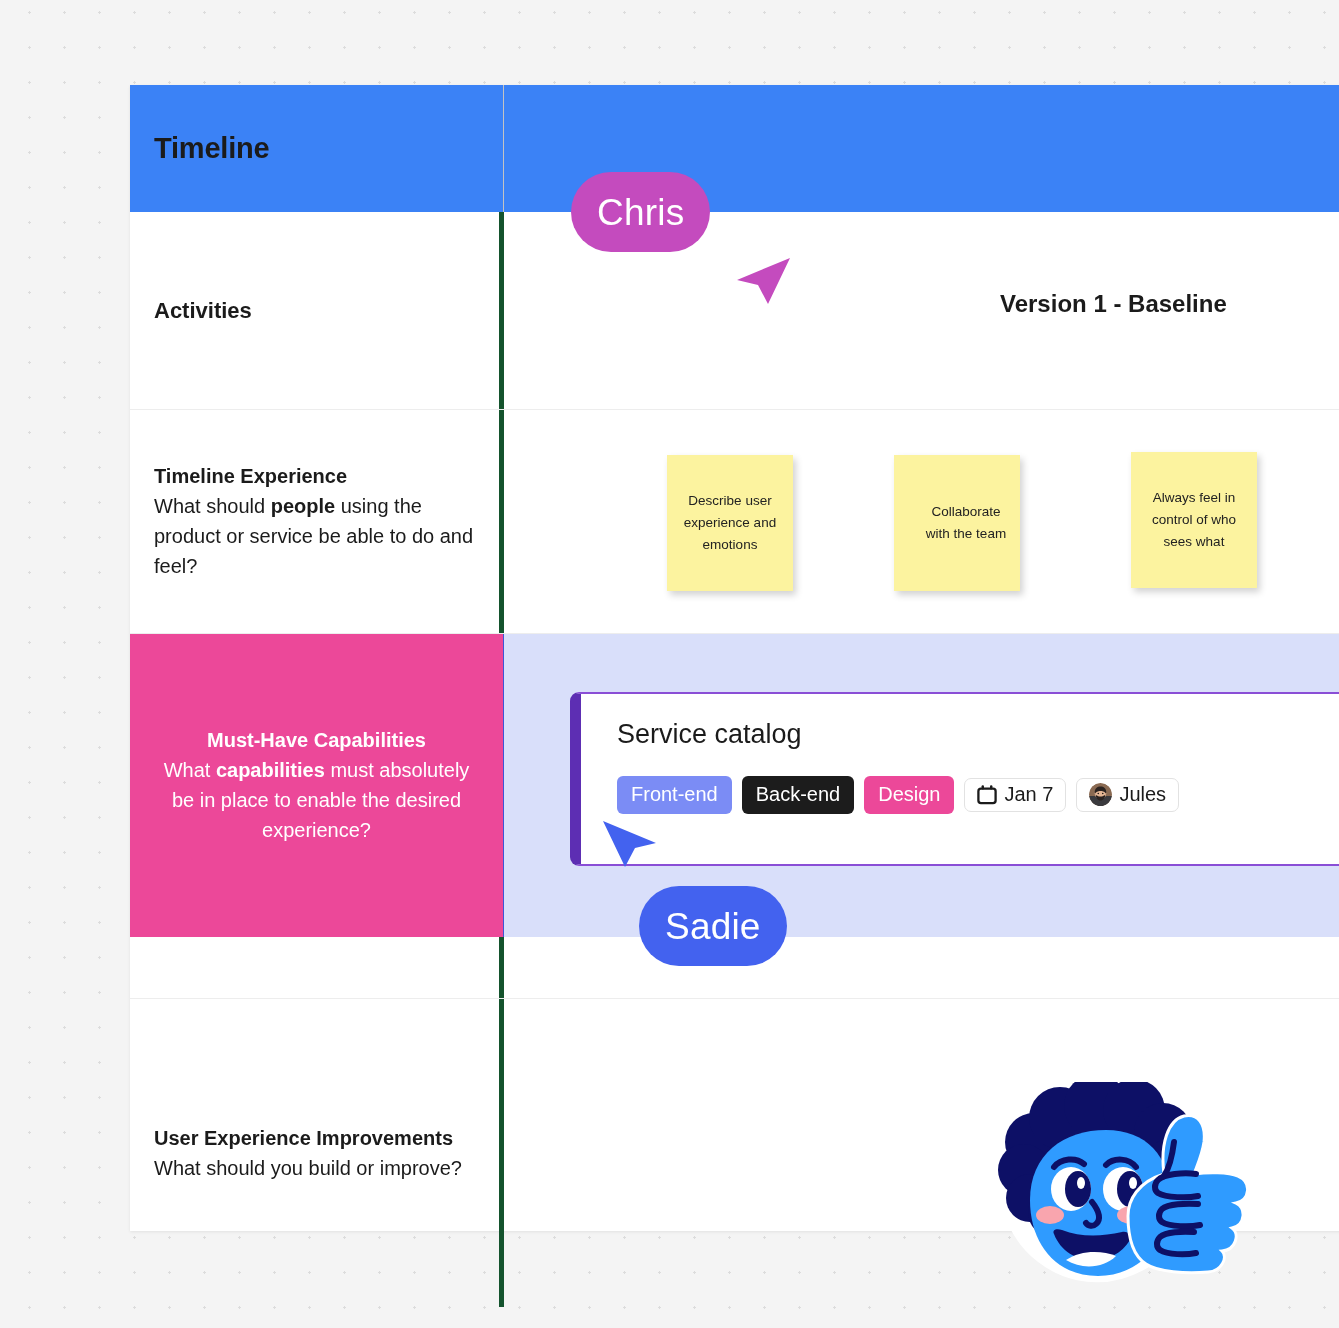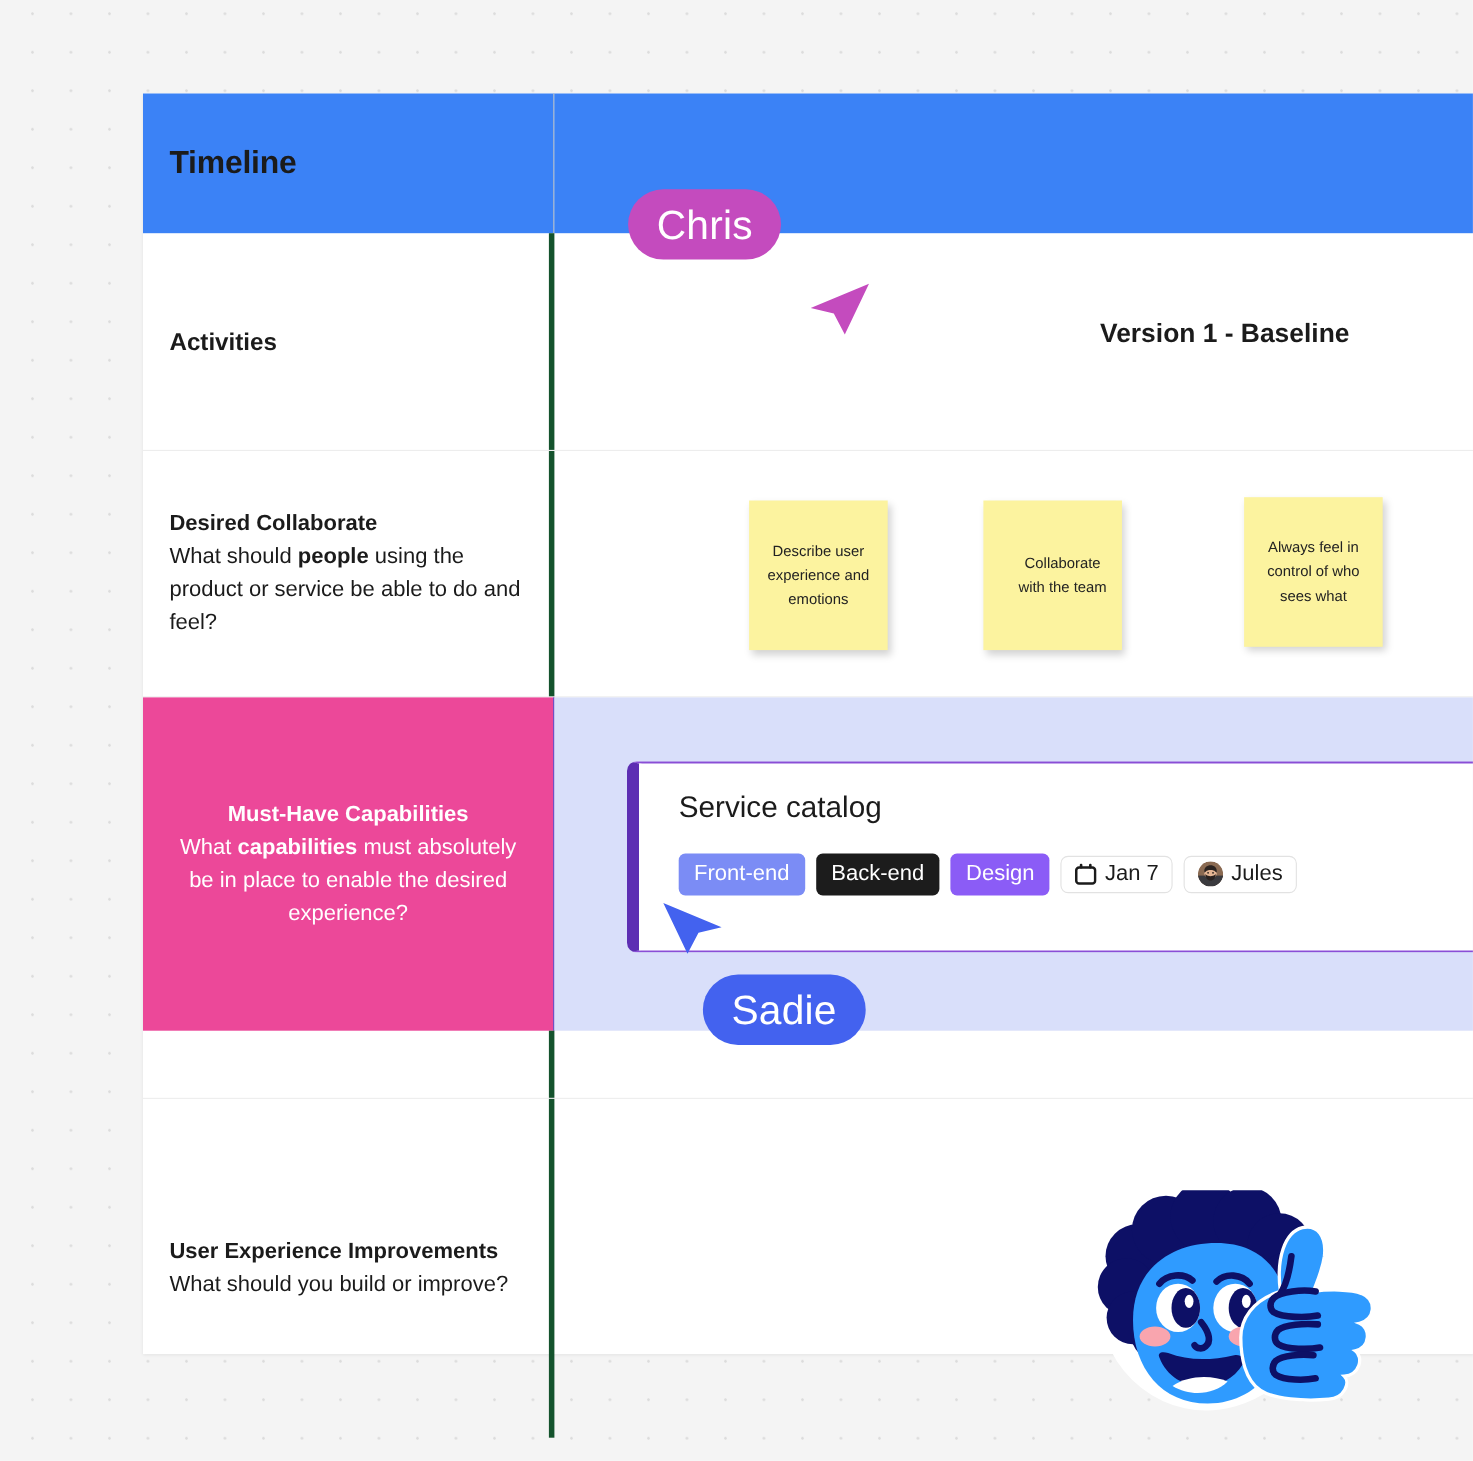--- a/index.html
+++ b/index.html
@@ -106,21 +106,21 @@
     box-shadow: 3px 4px 7px rgba(0,0,0,0.18);
     display: flex;
     align-items: center;
     justify-content: center;
     padding: 8px 10px;
     text-align: center;
     font-size: 13.5px;
     line-height: 1.65;
     color: #222222;
   }
-  #sticky-1 { left: 163px; top: 45px; margin-left: 14px; }
+  #sticky-1 { left: 163px; top: 45px; }
   #sticky-2 { left: 390px; top: 45px; padding-left: 28px; }
   #sticky-3 { left: 627px; top: 42px; }
 
   
   #row-must { height: 303px; border-bottom: none; }
   #row-must .cell-label {
     background: #ec4899;
     border-right: 1px solid #3e55d6;
     text-align: center;
   }
@@ -157,21 +157,21 @@
     padding: 0 14px;
     border-radius: 6px;
     display: flex;
     align-items: center;
     font-size: 20px;
     color: #ffffff;
     white-space: nowrap;
   }
   .tag-frontend { background: #7b8cf5; }
   .tag-backend  { background: #1c1c1c; }
-  .tag-design   { background: #8b5cf6; }
+  .tag-design   { background: #ec4899; }
 
   .chip {
     height: 34px;
     padding: 0 12px;
     border-radius: 7px;
     background: #ffffff;
     border: 1px solid #e2e2e2;
     display: flex;
     align-items: center;
     gap: 7px;
@@ -197,21 +197,21 @@
   .cursor-label {
     position: absolute;
     border-radius: 999px;
     display: flex;
     align-items: center;
     justify-content: center;
     color: #ffffff;
     font-size: 37px;
     line-height: 1;
     padding: 0 26px;
-    height: 64px;
+    height: 80px;
     letter-spacing: 0.2px;
   }
   #chris-label {
     left: 571px; top: 172px;
     background: #c44bbe;
   }
   #chris-pointer { position: absolute; left: 735px; top: 252px; }
   #sadie-label {
     left: 639px; top: 886px;
     background: #4362ef;
@@ -243,21 +243,21 @@
     <div class="cell-label">
       <span class="activities-title">Activities</span>
     </div>
     <div class="cell-content">
       <span class="version-title">Version 1 - Baseline</span>
     </div>
   </div>
 
   <div class="row" id="row-desired">
     <div class="cell-label">
-      <span class="block-title">Desired Collaborate</span>
+      <span class="block-title">Timeline Experience</span>
       <span class="block-desc"><span>What should </span><b>people</b><span> using the product or service be able to do and feel?</span></span>
     </div>
     <div class="cell-content">
       <div class="sticky" id="sticky-1">
         <span>Describe  user experience and emotions</span>
       </div>
       <div class="sticky" id="sticky-2">
         <span>Collaborate with the team</span>
       </div>
       <div class="sticky" id="sticky-3">

